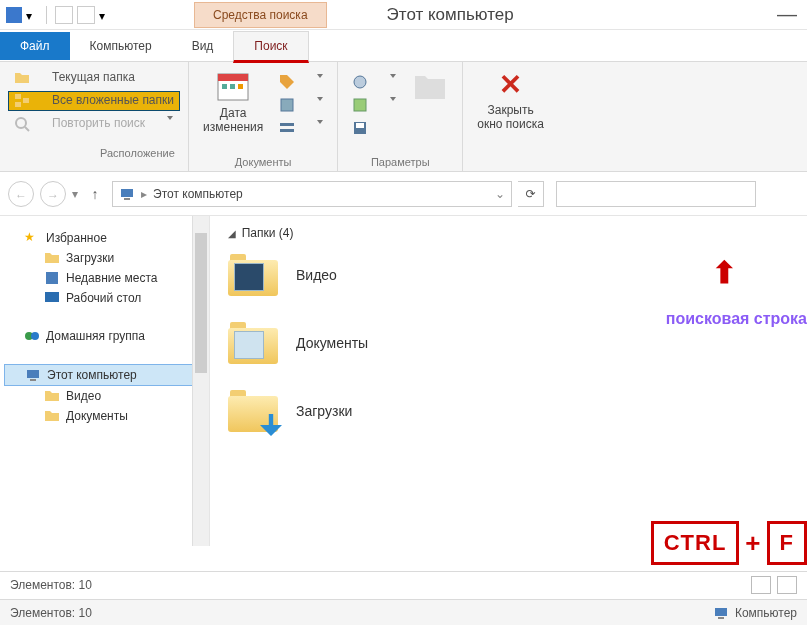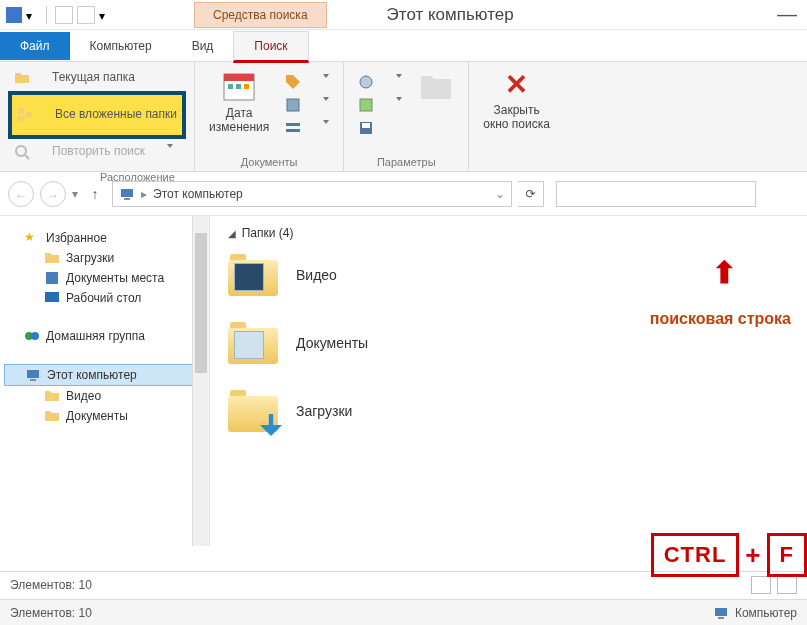--- a/index.html
+++ b/index.html
@@ -18,21 +18,21 @@
 .tab{padding:7px 20px;color:#444;cursor:pointer}
 .tab.file{background:#1979ca;color:#fff}
 .tab.search{color:#7f1d1d;border-top:1px solid #dadada;border-left:1px solid #dadada;border-right:1px solid #dadada;border-bottom:3px solid #c00;background:#f5f5f5;position:relative;top:1px}
 .ribbon{background:#f5f5f5;border-bottom:1px solid #dadada;display:flex;height:110px}
 .rgroup{border-right:1px solid #dadada;display:flex;flex-direction:column;align-items:center;padding:4px 8px 0}
 .rgroup-label{color:#777;font-size:11px;padding:1px 0 3px;margin-top:auto}
 .big-btn{display:flex;flex-direction:column;align-items:center;padding:2px 6px;gap:2px;text-align:center;color:#444}
 .big-ico{width:36px;height:36px}
 .row-btn{display:flex;align-items:flex-start;gap:22px;padding:2px 6px;color:#555;white-space:nowrap}
 .row-btn .sico{width:16px;height:16px}
-.row-btn.hi{background:#fde047;border:4px solid #0c4a6e;padding:12px 5px}
+.row-btn.hi{background:#eab308;border:1px solid #0c4a6e;padding:1px 5px}
 .small-col{display:flex;flex-direction:column;gap:3px;padding-top:2px}
 .dd-caret{width:0;height:0;border-left:3px solid transparent;border-right:3px solid transparent;border-top:4px solid #777}
 .close-x{color:#cc2a1e;font-size:28px;font-weight:bold}
 .navbar{display:flex;align-items:center;gap:6px;padding:8px 8px;height:44px;border-bottom:1px solid #e5e5e5}
 .nav-circ{width:26px;height:26px;border:1px solid #ccc;border-radius:50%;display:flex;align-items:center;justify-content:center;color:#bbb}
 .nav-dd{color:#888}
 .nav-up{width:22px;height:22px;color:#555;display:flex;align-items:center;justify-content:center;font-size:14px}
 .crumb{flex:1;border:1px solid #ccc;height:26px;display:flex;align-items:center;padding:0 6px;gap:6px;color:#444;max-width:400px}
 .crumb .sep{color:#888}
 .refresh{width:26px;height:26px;border:1px solid #ccc;border-left:none;display:flex;align-items:center;justify-content:center;color:#555}
@@ -54,22 +54,22 @@
 .tab-flap{position:absolute;top:0;left:2px;width:16px;height:7px;background:#f3ce72;border-radius:2px 2px 0 0}
 .fold-body{position:absolute;top:6px;left:0;width:50px;height:36px;background:linear-gradient(#fdebb0,#f0c65c);border-radius:3px}
 .fold-inset{position:absolute;top:9px;left:6px;width:30px;height:28px;background:#cfe3ef;border:1px solid #9db8c9}
 .fold-arrow{position:absolute;bottom:-4px;right:-4px;width:22px;height:22px;background:#2a8dd4;clip-path:polygon(40% 0,40% 50%,0 50%,50% 100%,100% 50%,60% 50%,60% 0)}
 .item-label{font-size:14px;color:#333}
 .statusbar{position:absolute;bottom:28px;left:0;right:0;border-top:1px solid #dadada;height:26px;display:flex;align-items:center;padding:0 10px;color:#555;justify-content:space-between}
 .view-icons{display:flex;gap:6px}
 .vico{width:20px;height:18px;border:1px solid #bbb;background:#fff}
 .statusbar2{position:absolute;bottom:0;left:0;right:0;border-top:1px solid #dadada;height:26px;display:flex;align-items:center;padding:0 10px;color:#555;justify-content:space-between;background:#f5f5f5}
 .annot-arrow{position:absolute;right:70px;top:255px;color:#c00;font-size:30px;font-weight:bold}
-.annot-text{position:absolute;right:16px;top:310px;color:#c2410c;font-size:16px;font-weight:bold}
-.kbd-wrap{position:absolute;right:0;bottom:48px;display:flex;align-items:center;gap:6px}
+.annot-text{position:absolute;right:0;top:310px;color:#8b5cf6;font-size:16px;font-weight:bold}
+.kbd-wrap{position:absolute;right:0;bottom:60px;display:flex;align-items:center;gap:6px}
 .kbd{border:3px solid #c00;color:#c00;font-size:22px;font-weight:bold;padding:6px 10px;font-family:"Segoe UI",sans-serif;letter-spacing:1px}
 .plus{color:#c00;font-size:26px;font-weight:bold}
 .disabled{color:#aaa}
 svg{display:block}
 </style>
 </head>
 <body>
 
 <div class="titlebar">
   <div class="tb-left">
@@ -113,21 +113,21 @@
       </div>
       <div class="row-btn disabled">
         <svg class="sico" viewBox="0 0 16 16">
             <circle cx="7" cy="7" r="5" fill="none" stroke="#bbb" stroke-width="2"></circle>
             <path d="M11 11l4 4" stroke="#bbb" stroke-width="2"></path>
           </svg>
         <span>Повторить поиск</span>
         <span class="dd-caret"></span>
       </div>
     </div>
-    <div class="rgroup-label" style="position:absolute;left:100px;top:170px">Расположение</div>
+    <div class="rgroup-label" style="position:absolute;left:100px;top:146px">Расположение</div>
   </div>
 
   <div class="rgroup">
     <div style="display:flex;gap:4px">
       <div class="big-btn">
         <svg class="big-ico" viewBox="0 0 36 36">
             <rect x="3" y="6" width="30" height="26" fill="#fff" stroke="#888"></rect>
             <rect x="3" y="6" width="30" height="7" fill="#d44"></rect>
             <rect x="7" y="16" width="5" height="5" fill="#5a9"></rect>
             <rect x="15" y="16" width="5" height="5" fill="#5a9"></rect>
@@ -228,21 +228,21 @@
     <div class="tnode sub">
         <svg class="tico" viewBox="0 0 16 16">
           <path d="M1 3h5l2 2h7v8H1z" fill="#f3ce72"></path>
         </svg>
         <span>Загрузки</span>
       </div>
     <div class="tnode sub">
         <svg class="tico" viewBox="0 0 16 16">
           <rect x="2" y="2" width="12" height="12" fill="#4a7ebb"></rect>
         </svg>
-        <span>Документы места</span>
+        <span>Недавние места</span>
       </div>
     <div class="tnode sub">
         <svg class="tico" viewBox="0 0 16 16">
           <rect x="1" y="2" width="14" height="10" fill="#2a6db0"></rect>
         </svg>
         <span>Рабочий стол</span>
       </div>
     <div style="height:18px"></div>
     <div class="tnode">
         <svg class="tico" viewBox="0 0 16 16">

